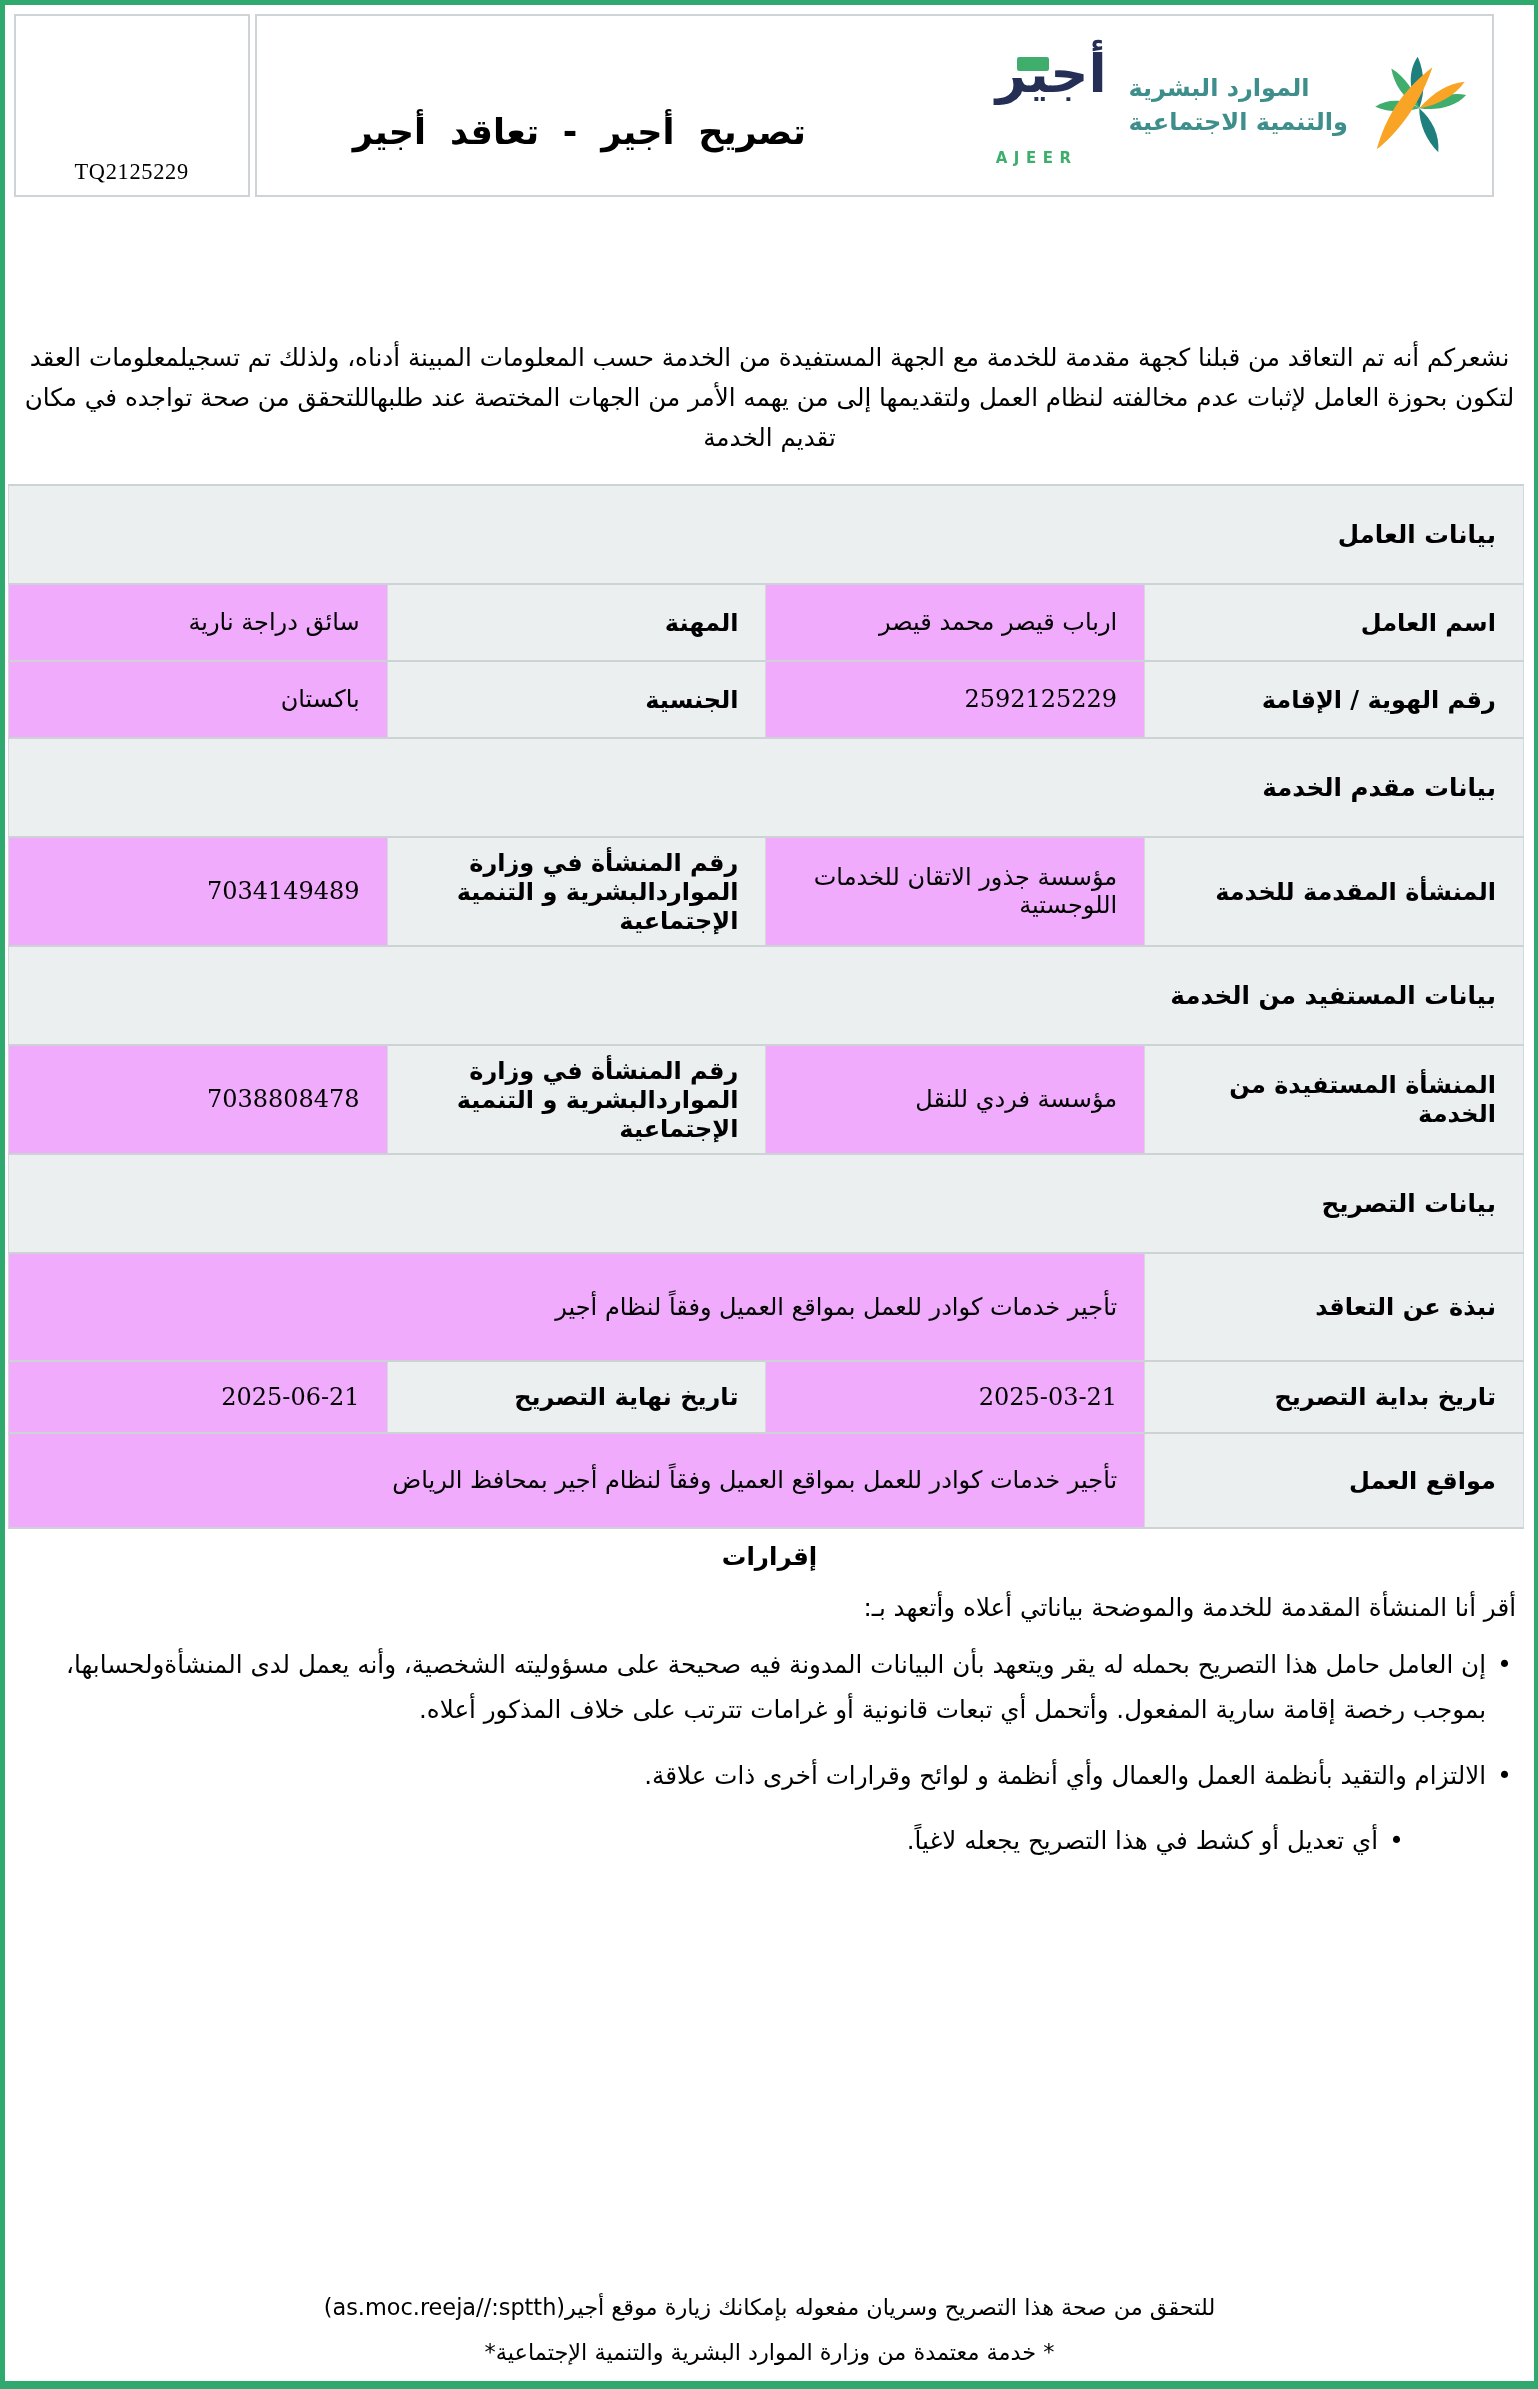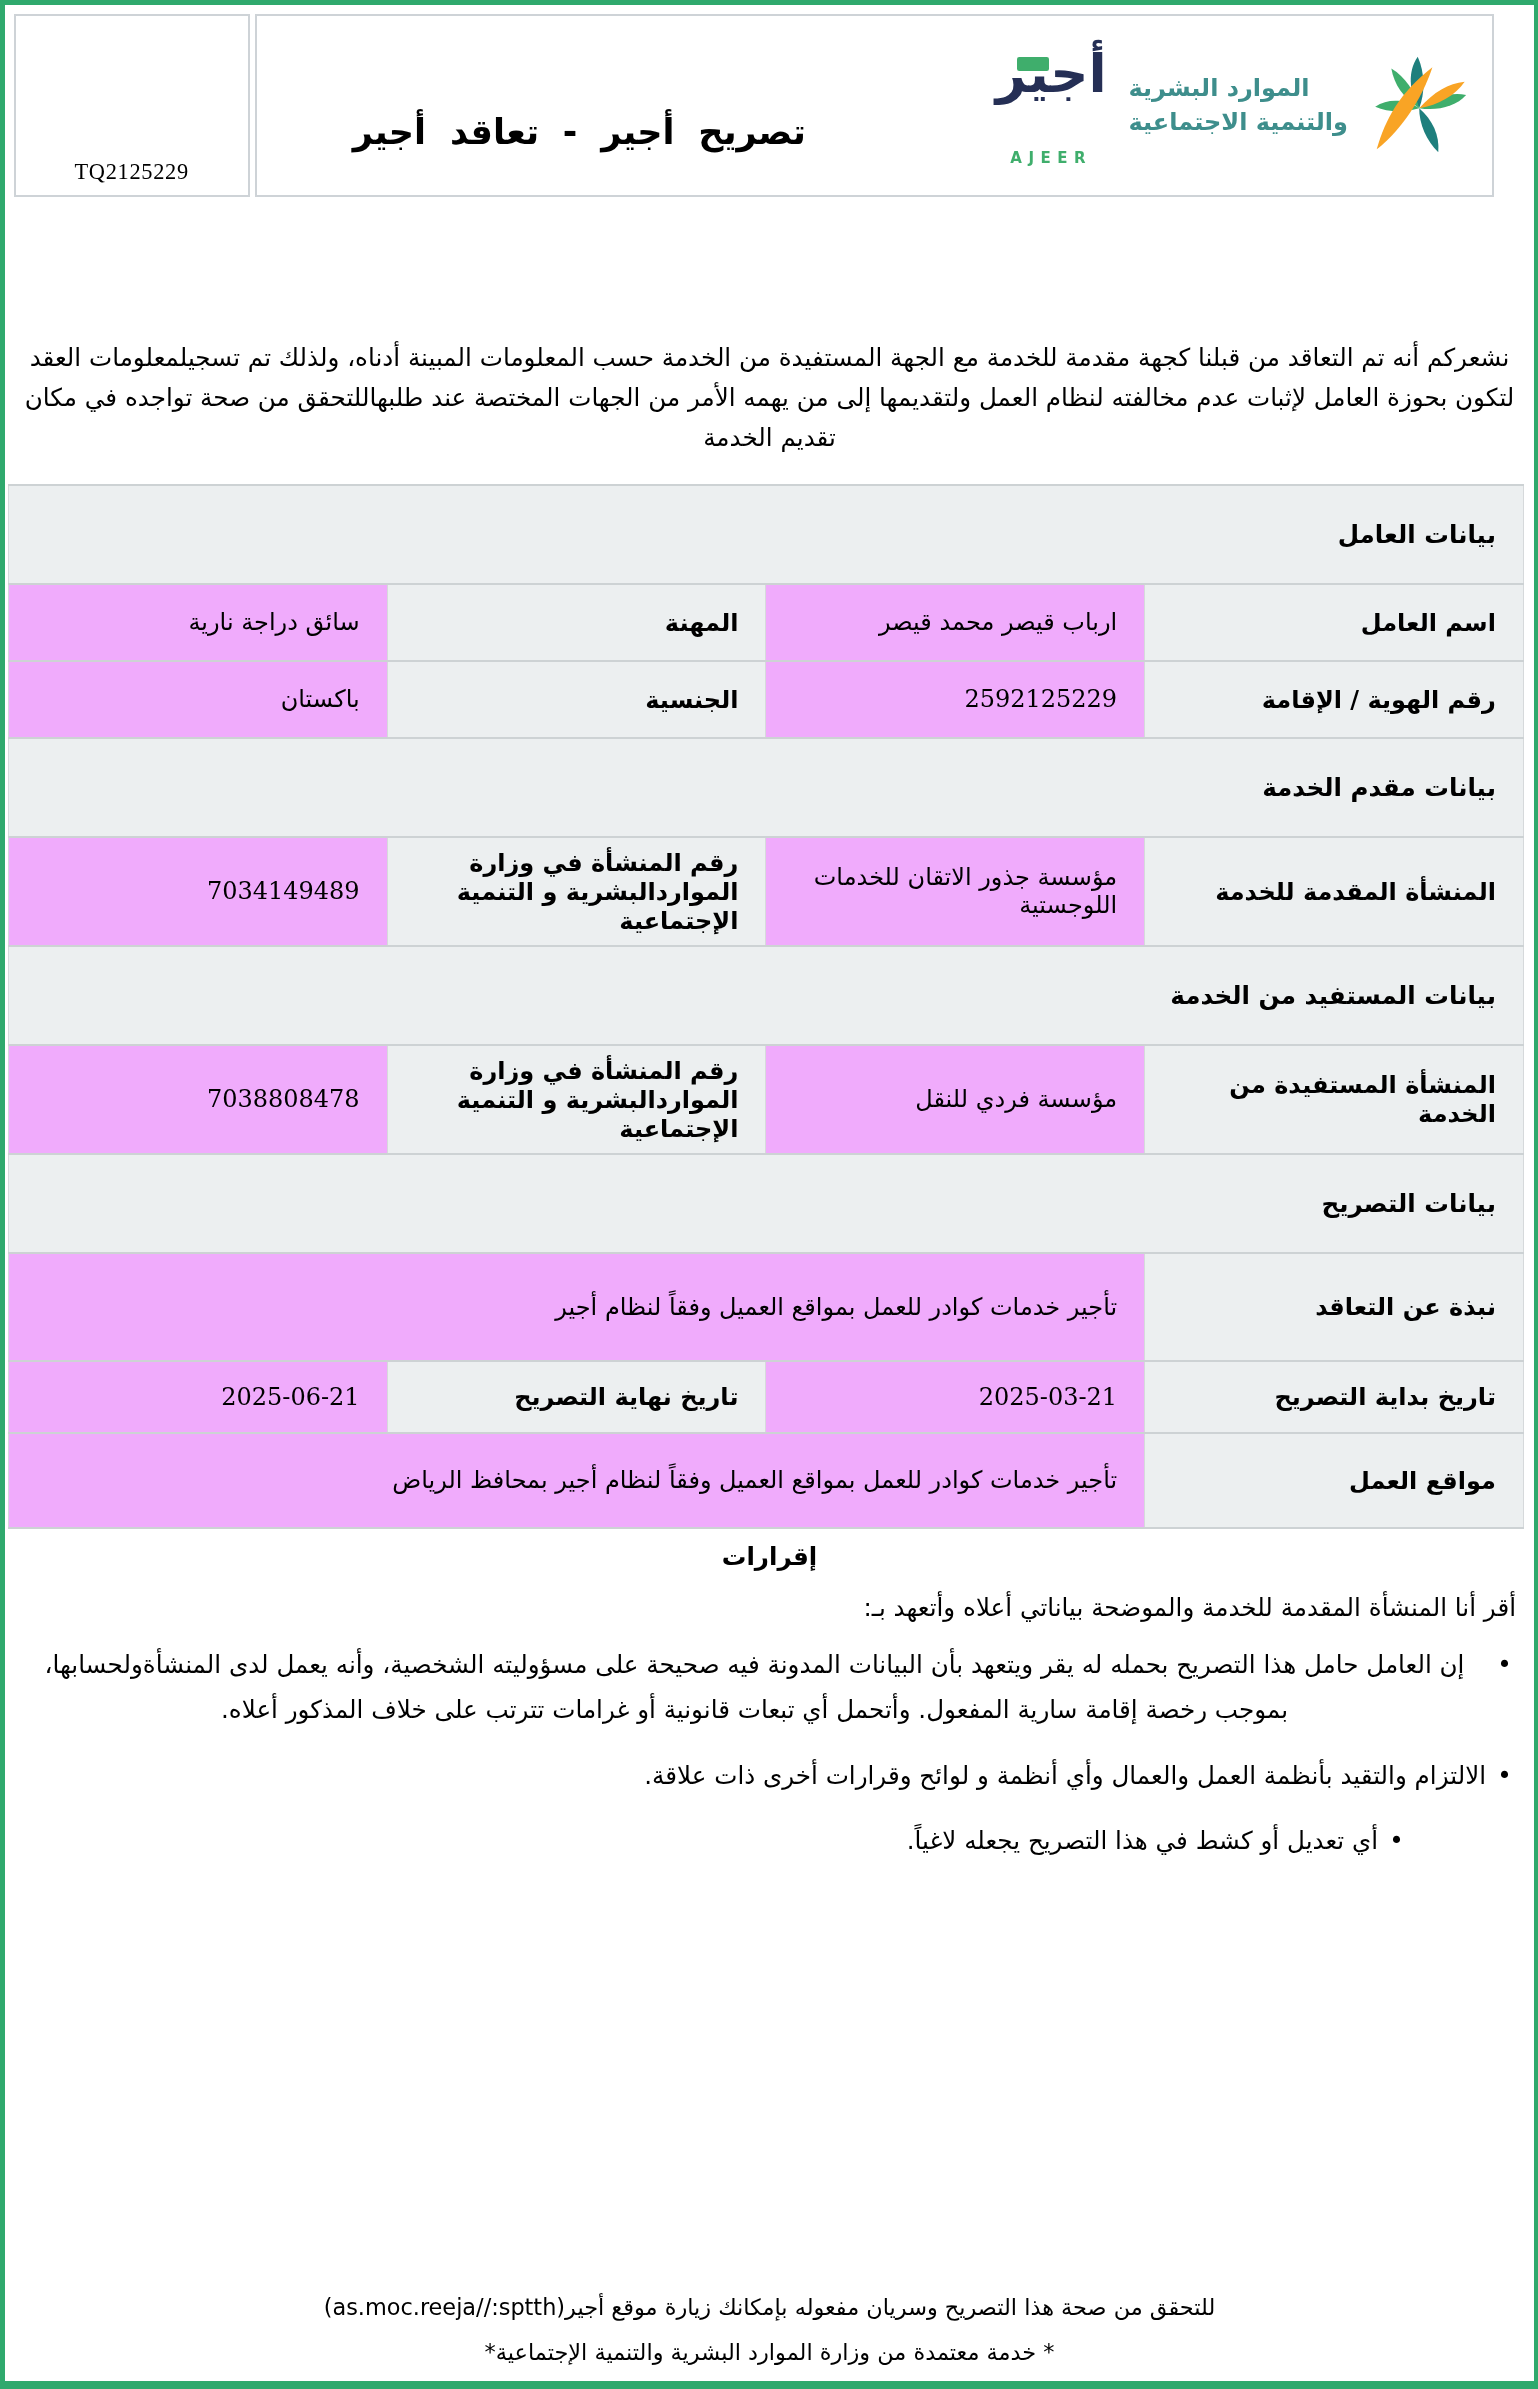--- a/index.html
+++ b/index.html
@@ -46,21 +46,21 @@
     direction:rtl;
     white-space:nowrap;
     font-size:35px;font-weight:bold;
     word-spacing:11.6px;
     margin-top:24px;
   }
   .logos{
     position:absolute;right:19px;top:0;height:100%;
     display:flex;align-items:center;gap:21.7px;
   }
-  .ajeer{display:flex;flex-direction:column;align-items:center;gap:44px;}
+  .ajeer{display:flex;flex-direction:column;gap:44px;}
   .ajeer-ar{
     position:relative;
     font-size:53px;font-weight:bold;
     color:#252f55;line-height:1.1;
   }
   .ajeer-accent{
     position:absolute;top:11.6px;left:21.7px;
     width:32px;height:14.4px;border-radius:2.2px;
     background:#3fae6c;
   }
@@ -132,21 +132,21 @@
     position:relative;
     direction:rtl;
     margin-top:20px;
     padding-right:30px;
     font-size:24.6px;line-height:1.85;
   }
   .bullet::before{
     content:"\2022";
     position:absolute;right:4.3px;top:0;
   }
-  .bullet.center{text-align:center;}
+  .bullet.center{text-align:right;}
   .bullet.rightal{text-align:right;}
   .bullet.indent{margin-right:108px;}
   
   .footer{
     position:absolute;left:0;right:0;bottom:16px;
     text-align:center;direction:rtl;
     font-size:22.4px;
   }
   .footer .line1{margin-bottom:19px;}
 </style>

